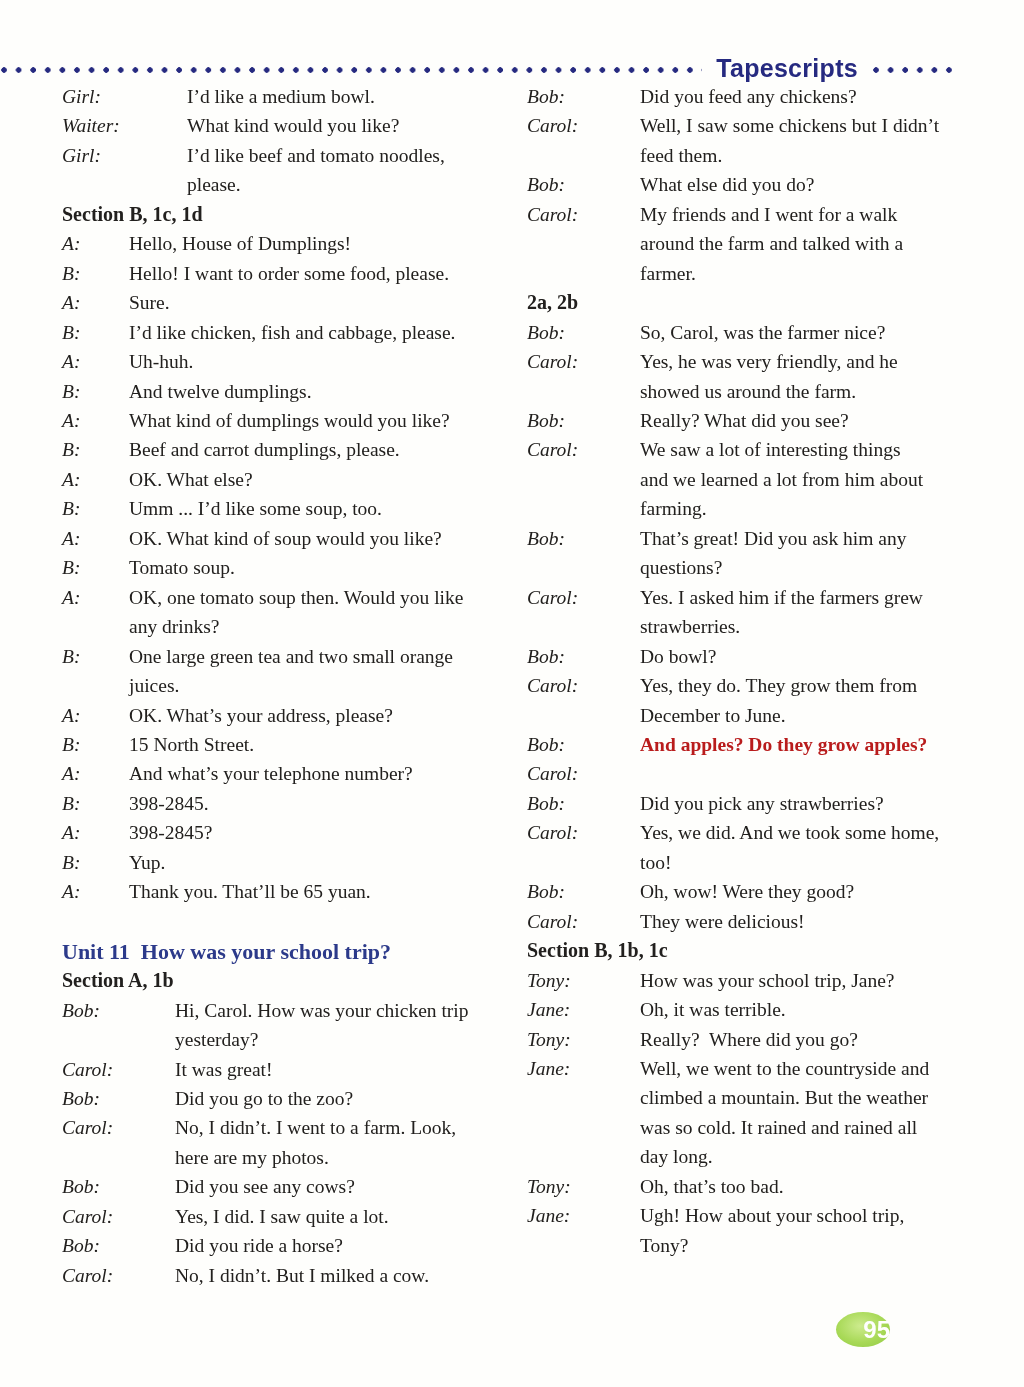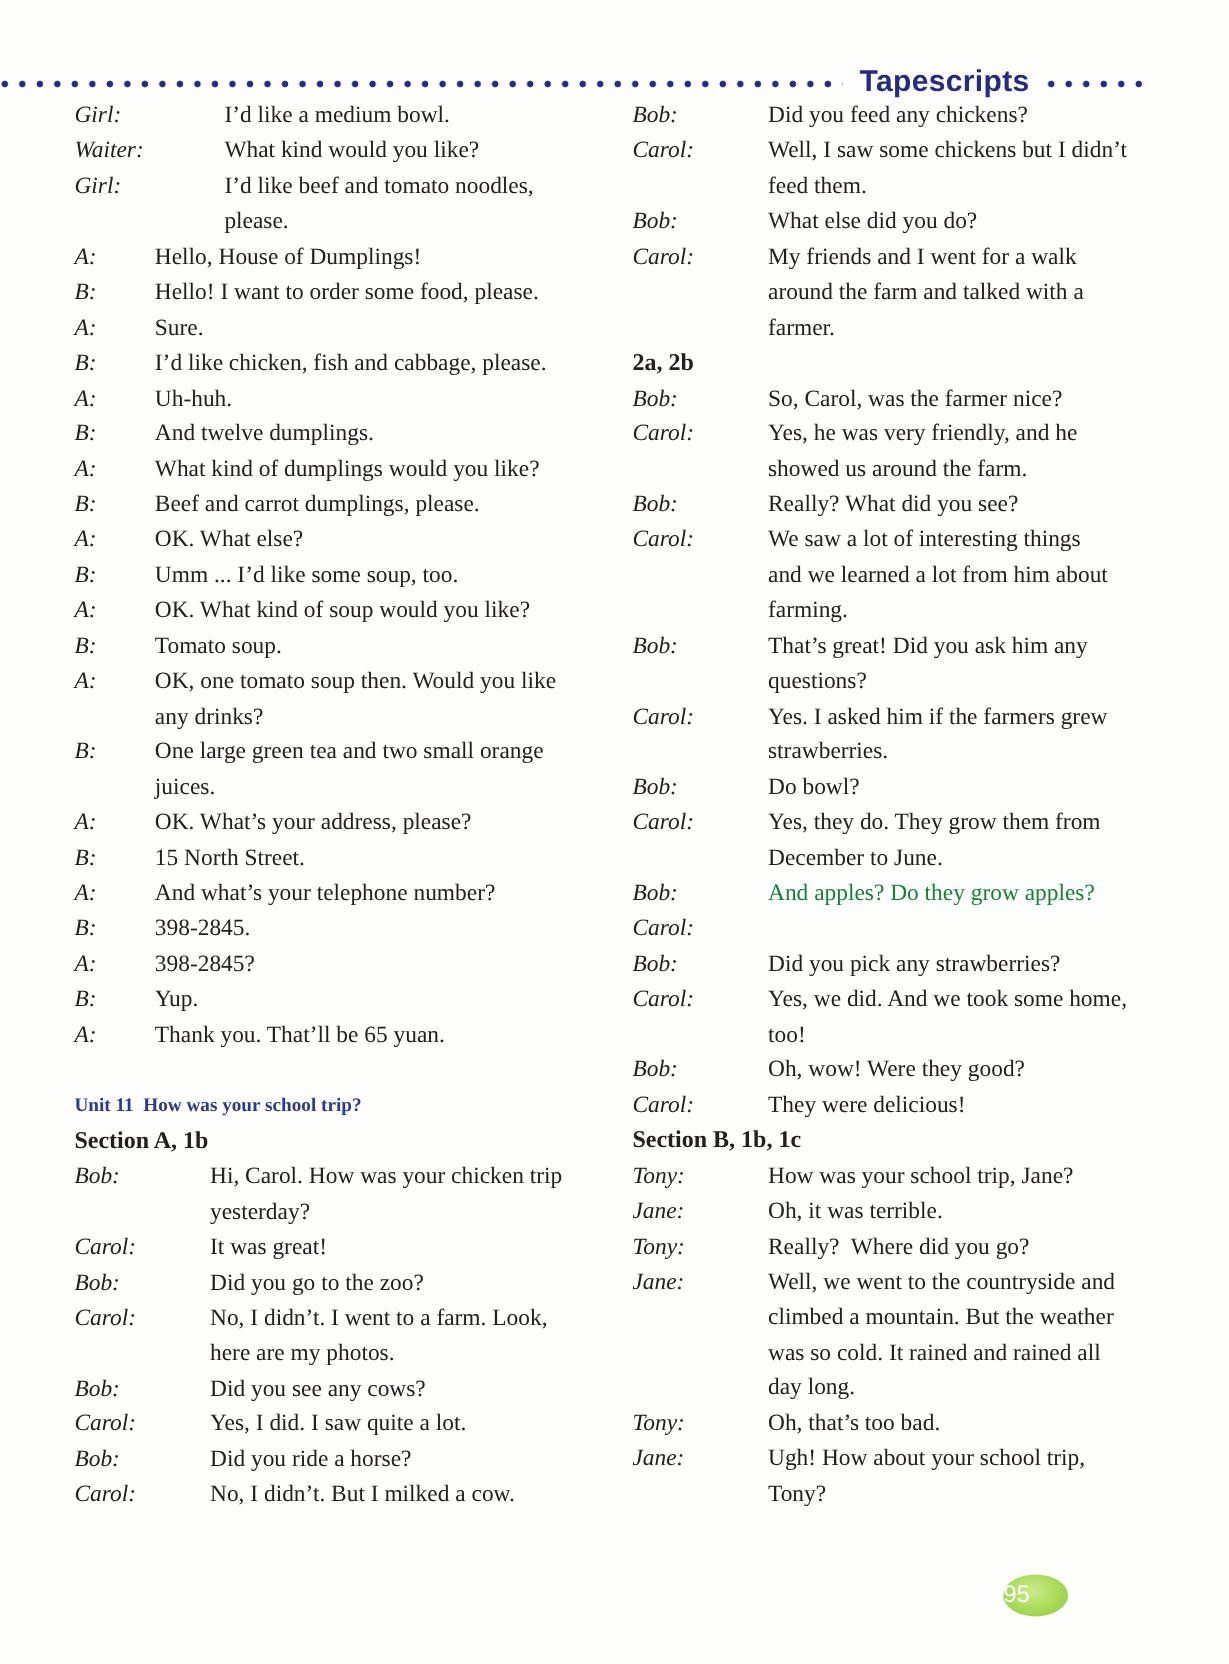--- a/index.html
+++ b/index.html
@@ -21,27 +21,27 @@
   .col-right{left:527px;width:450px;}
 
   .line{display:flex;align-items:flex-start;font-size:19.5px;line-height:29.45px;gap:39px;}
   .spk{flex:0 0 auto;font-style:italic;}
   .w86 .spk{width:86px;}
   .w74 .spk{width:74px;}
   .ab  .spk{width:28px;}
   .txt{flex:1 1 auto;white-space:pre-line;}
 
   .section-heading{font-weight:bold;font-size:20px;line-height:29.45px;}
-  .unit-heading{font-weight:bold;font-size:16px;line-height:29.45px;color:#2c3a8a;margin-top:30px;}
+  .unit-heading{font-weight:bold;font-size:22px;line-height:29.45px;color:#2c3a8a;margin-top:30px;}
 
   
   .page-badge{position:absolute;left:836px;top:1312px;width:54px;height:35px;border-radius:50%;
         background:radial-gradient(ellipse at 45% 40%,#cdeb8e 0%,#a8d957 55%,#8fc944 100%);
-        display:flex;align-items:center;justify-content:flex-start;
-        font-family:"Liberation Sans",sans-serif;font-weight:normal;font-size:20px;color:#ffffff;}
+        display:flex;align-items:center;justify-content:flex-end;
+        font-family:"Liberation Sans",sans-serif;font-weight:bold;font-size:24px;color:#ffffff;}
 </style>
 </head>
 <body>
 
 <div class="page">
 
   <div class="header">
     <div class="dots dots-left"></div>
     <div class="header-title">Tapescripts</div>
     <div class="dots dots-right"></div>
@@ -54,20 +54,21 @@
       </div>
       <div class="line w86">
         <span class="spk">Waiter:</span>
         <span class="txt">What kind would you like?</span>
       </div>
       <div class="line w86">
         <span class="spk">Girl:</span>
         <span class="txt">I’d like beef and tomato noodles,
 please.</span>
       </div>
+      <div class="section-heading">Section B, 1c, 1d</div>
       <div class="line ab">
         <span class="spk">A:</span>
         <span class="txt">Hello, House of Dumplings!</span>
       </div>
       <div class="line ab">
         <span class="spk">B:</span>
         <span class="txt">Hello! I want to order some food, please.</span>
       </div>
       <div class="line ab">
         <span class="spk">A:</span>
@@ -238,21 +239,21 @@
         <span class="spk">Bob:</span>
         <span class="txt">Do bowl?</span>
       </div>
       <div class="line w74">
         <span class="spk">Carol:</span>
         <span class="txt">Yes, they do. They grow them from
 December to June.</span>
       </div>
       <div class="line w74">
         <span class="spk">Bob:</span>
-        <span class="txt" style="color: #15803d;">And apples? Do they grow apples?</span>
+        <span class="txt" style="color: #b91c1c; font-weight: bold;">And apples? Do they grow apples?</span>
       </div>
       <div class="line w74">
         <span class="spk">Carol:</span>
       </div>
       <div class="line w74">
         <span class="spk">Bob:</span>
         <span class="txt">Did you pick any strawberries?</span>
       </div>
       <div class="line w74">
         <span class="spk">Carol:</span>

